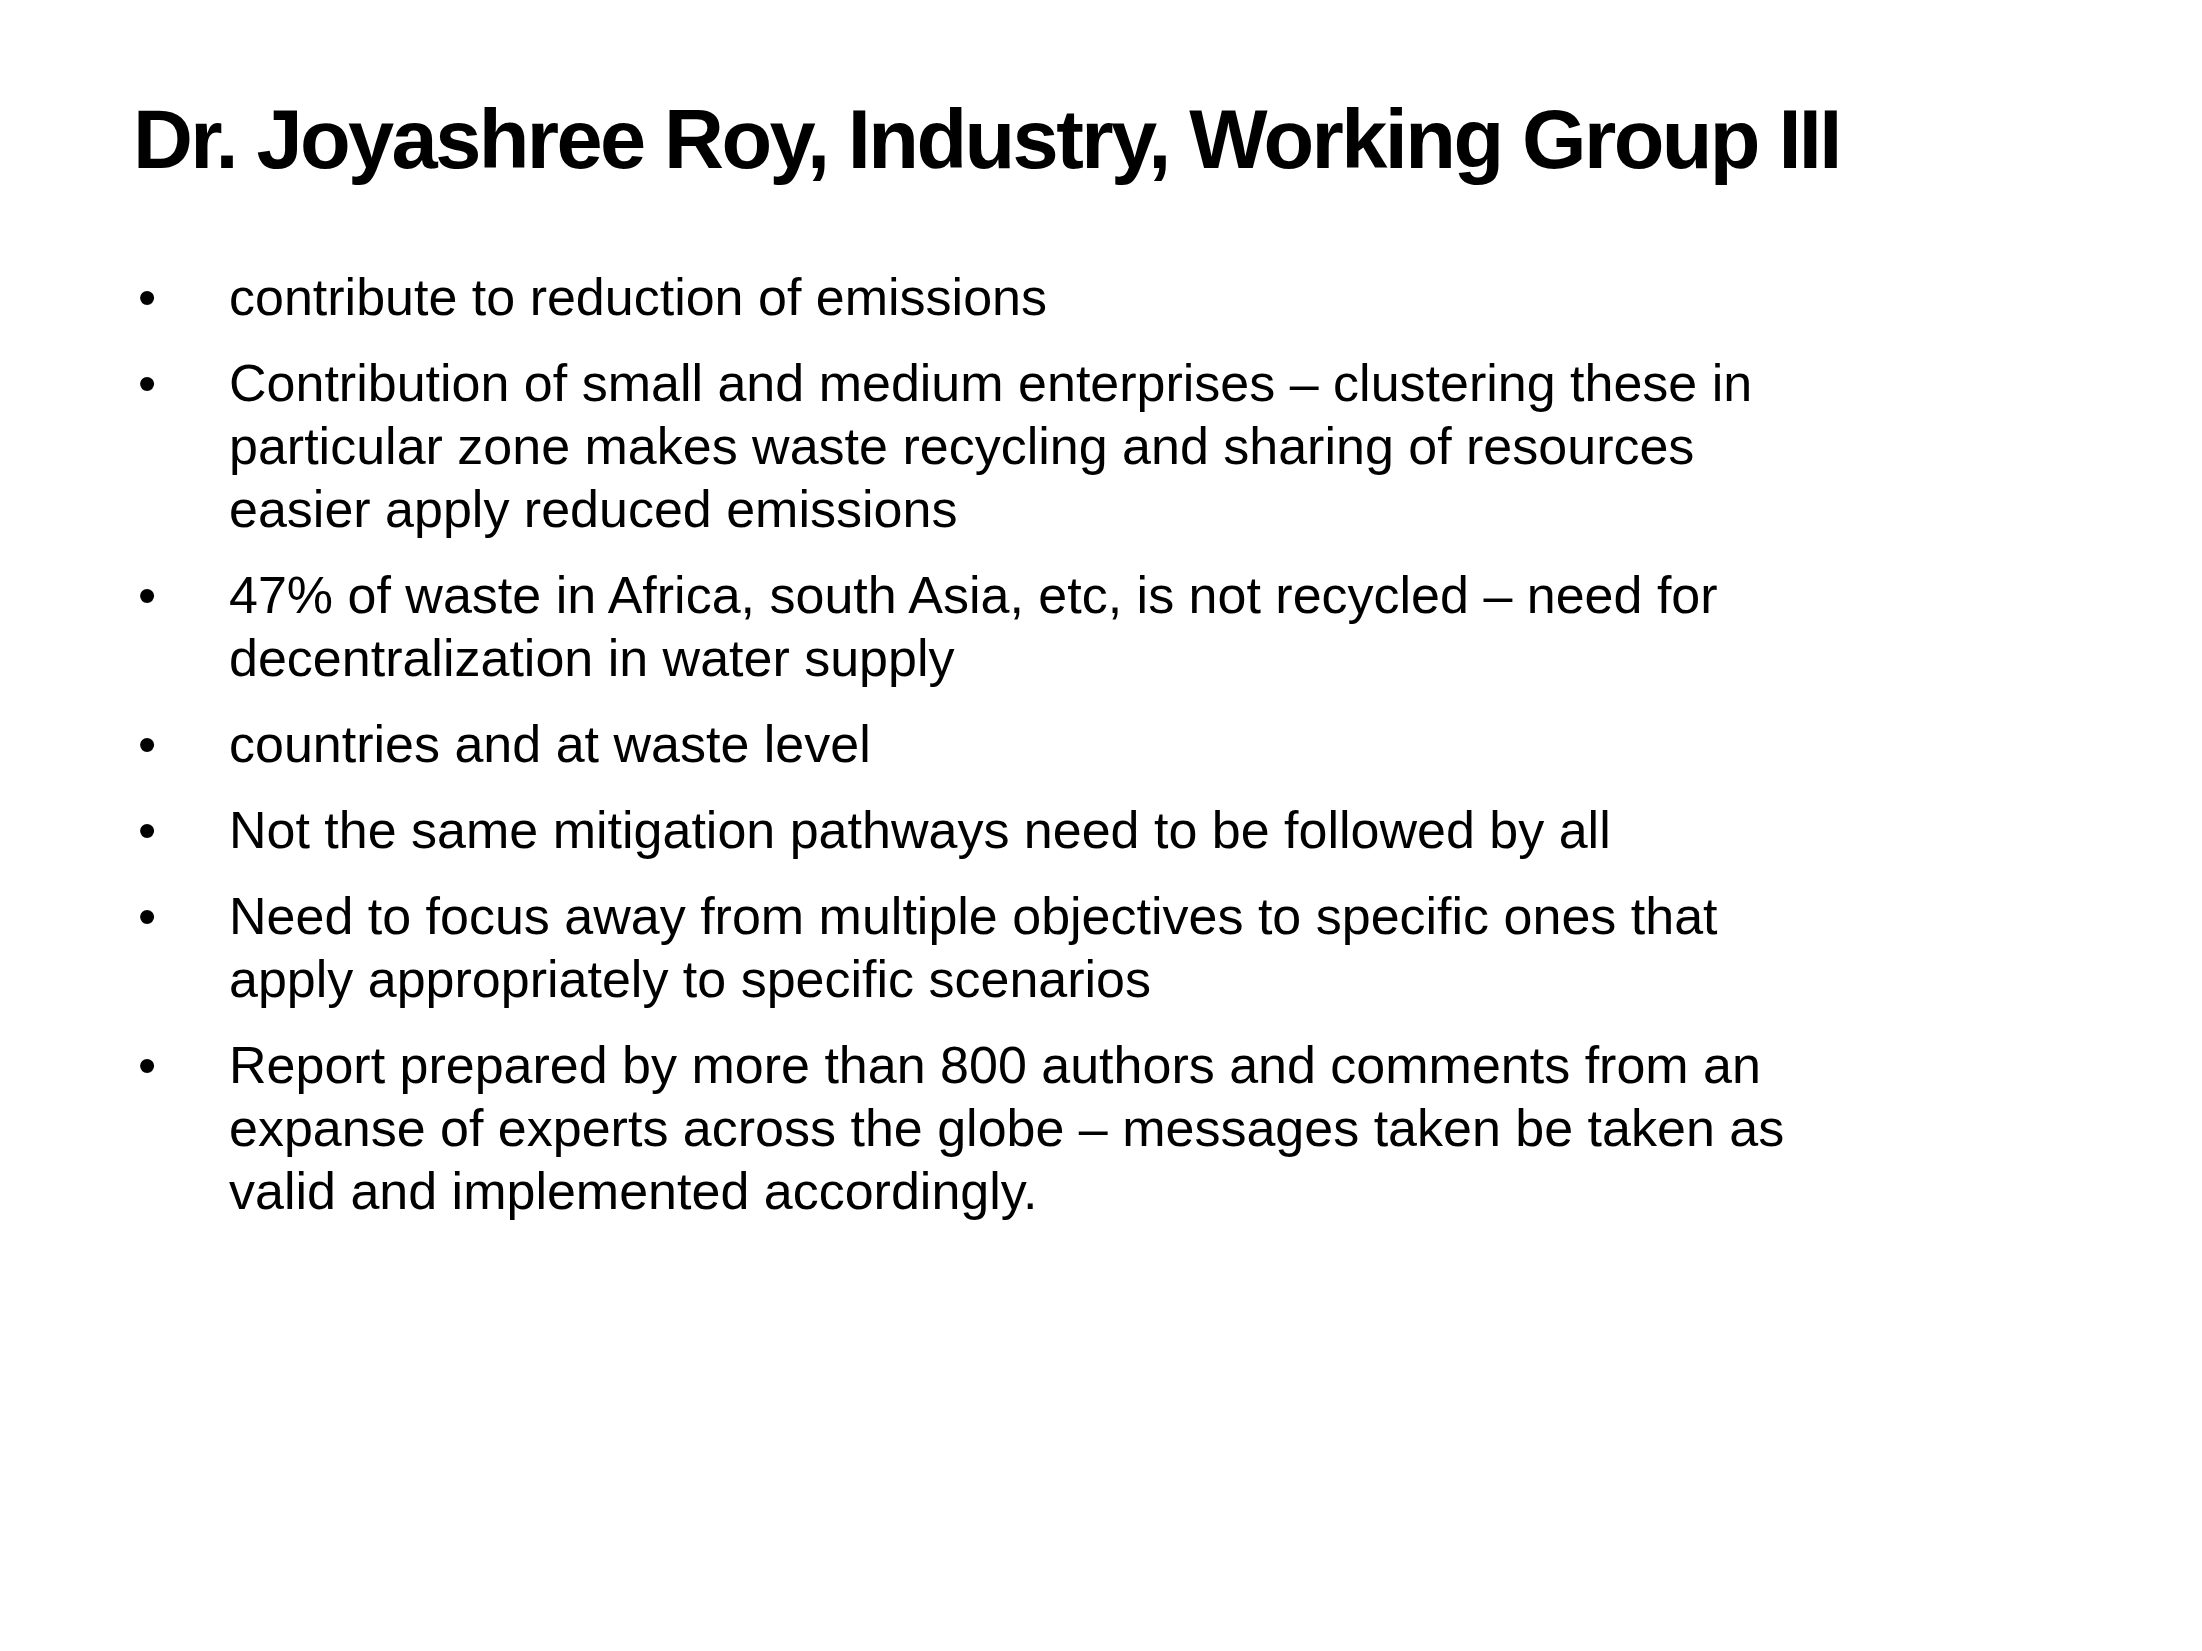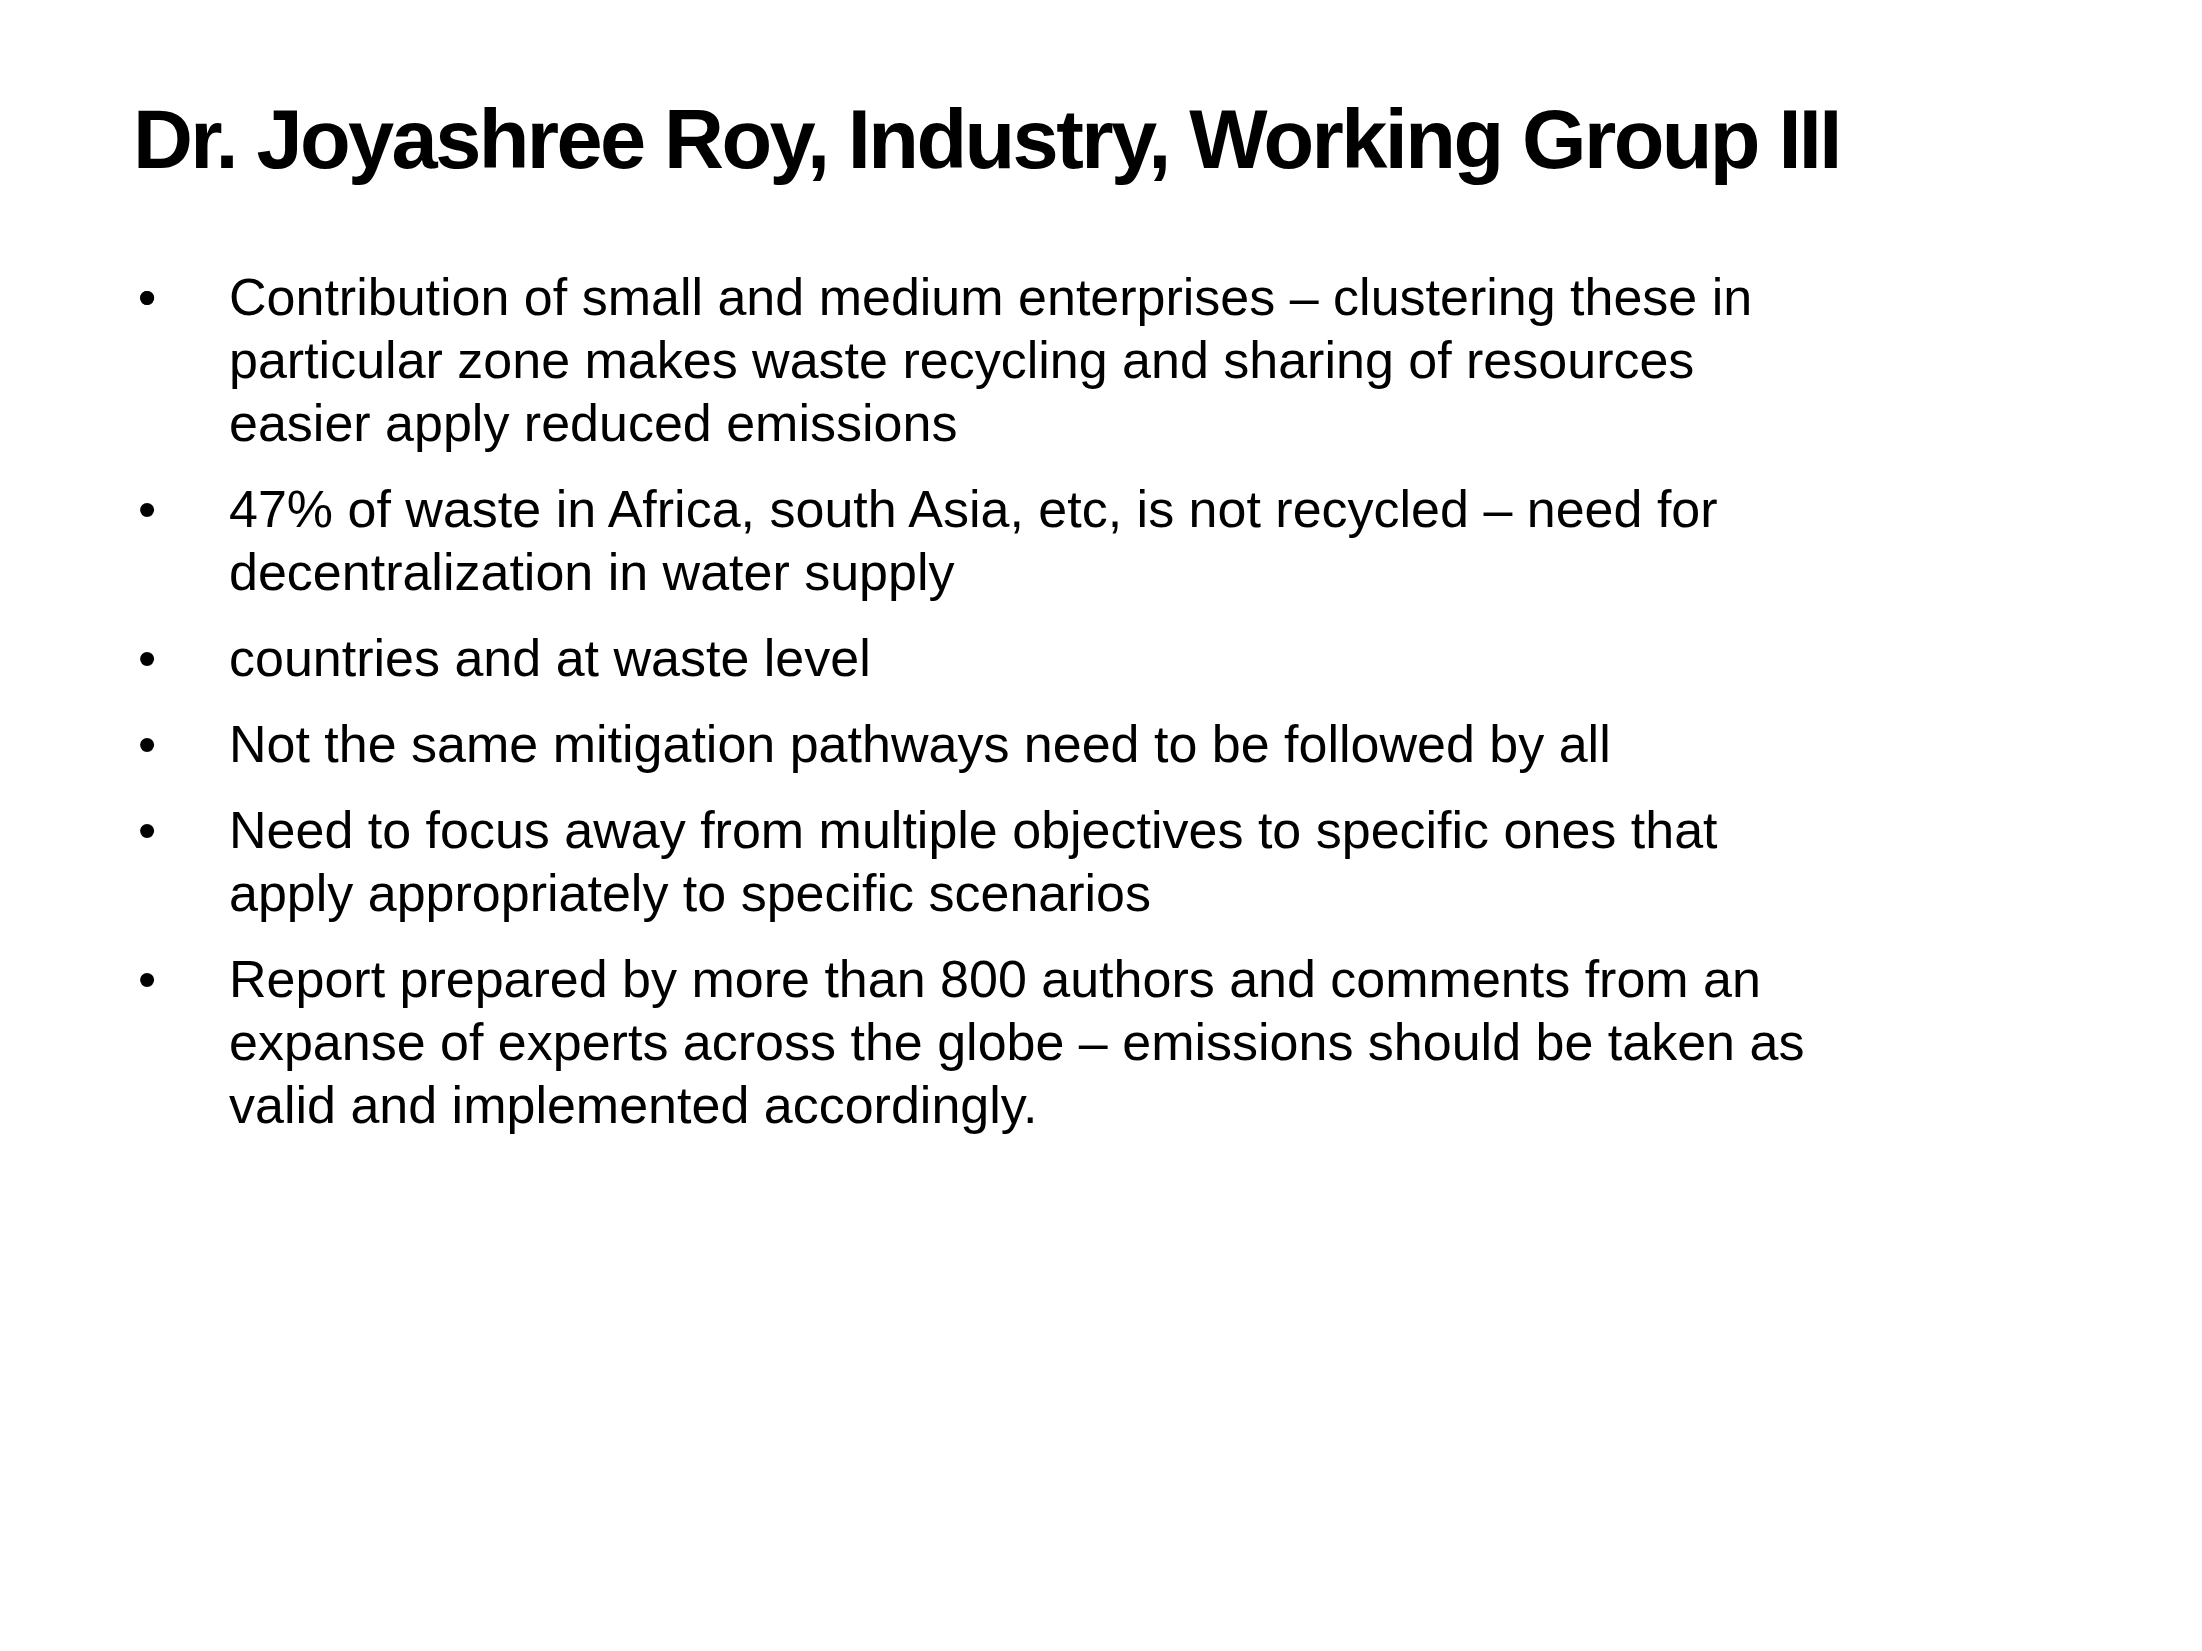--- a/index.html
+++ b/index.html
@@ -50,20 +50,21 @@
   }
 </style>
 </head>
 <body>
 
 <div class="slide">
   <h1 class="title">Dr. Joyashree Roy, Industry, Working Group III</h1>
   <ul class="bullets" id="bullet-list">
       <li>
         <span class="bullet-marker">•</span>
+        <div class="bullet-line">contribute to reduction of emissions</div>
       </li>
       <li>
         <span class="bullet-marker">•</span>
         <div class="bullet-line">Contribution of small and medium enterprises – clustering these in</div>
         <div class="bullet-line">particular zone makes waste recycling and sharing of resources</div>
         <div class="bullet-line">easier apply reduced emissions</div>
       </li>
       <li>
         <span class="bullet-marker">•</span>
         <div class="bullet-line">47% of waste in Africa, south Asia, etc, is not recycled – need for</div>
@@ -78,18 +79,18 @@
         <div class="bullet-line">Not the same mitigation pathways need to be followed by all</div>
       </li>
       <li>
         <span class="bullet-marker">•</span>
         <div class="bullet-line">Need to focus away from multiple objectives to specific ones that</div>
         <div class="bullet-line">apply appropriately to specific scenarios</div>
       </li>
       <li>
         <span class="bullet-marker">•</span>
         <div class="bullet-line">Report prepared by more than 800 authors and comments from an</div>
-        <div class="bullet-line">expanse of experts across the globe – emissions should be taken as</div>
+        <div class="bullet-line">expanse of experts across the globe – messages taken be taken as</div>
         <div class="bullet-line">valid and implemented accordingly.</div>
       </li>
     </ul>
 </div>
 
 
 </body></html>

